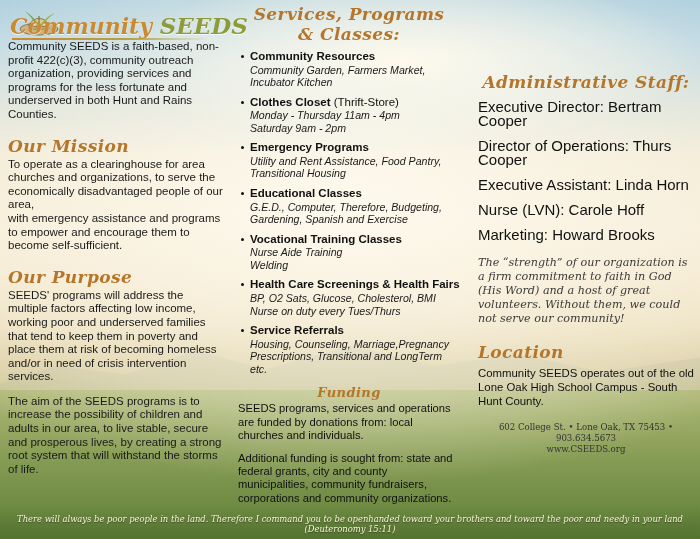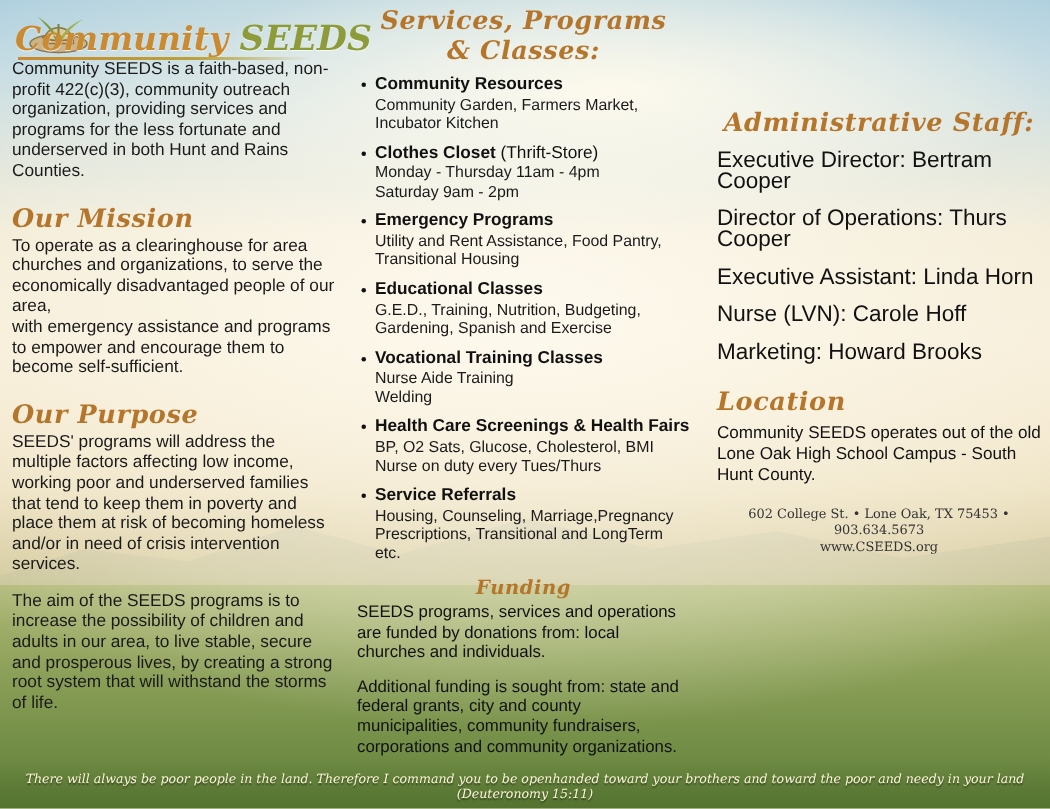--- a/index.html
+++ b/index.html
@@ -181,20 +181,21 @@
     color: #111;
     line-height: 13.5px;
   }
   .b-head .thin {
     font-weight: normal;
   }
   .b-body {
     font-size: 10.6px;
     line-height: 12.6px;
     color: #1a1a1a;
+    font-style: italic;
   }
   .funding-title {
     font-size: 13px;
     text-align: center;
     margin: 10px 0 2px;
   }
   .funding-p {
     font-size: 11.2px;
     line-height: 13.4px;
     color: #111;
@@ -315,21 +316,21 @@
       <div class="b-body">Monday - Thursday 11am - 4pm</div>
       <div class="b-body">Saturday 9am - 2pm</div>
     </li>
     <li>
       <div class="b-head"><span>Emergency Programs</span><span class="thin"></span></div>
       <div class="b-body">Utility and Rent Assistance, Food Pantry,</div>
       <div class="b-body">Transitional Housing</div>
     </li>
     <li>
       <div class="b-head"><span>Educational Classes</span><span class="thin"></span></div>
-      <div class="b-body">G.E.D., Training, Nutrition, Budgeting,</div>
+      <div class="b-body">G.E.D., Computer, Therefore, Budgeting,</div>
       <div class="b-body">Gardening, Spanish and Exercise</div>
     </li>
     <li>
       <div class="b-head"><span>Vocational Training Classes</span><span class="thin"></span></div>
       <div class="b-body">Nurse Aide Training</div>
       <div class="b-body">Welding</div>
     </li>
     <li>
       <div class="b-head"><span>Health Care Screenings &amp; Health Fairs</span><span class="thin"></span></div>
       <div class="b-body">BP, O2 Sats, Glucose, Cholesterol, BMI</div>
@@ -350,20 +351,21 @@
 
 <div class="col" id="right-col">
   <div class="script right-title">Administrative Staff:</div>
 
   <div class="staff-line">Executive Director: Bertram Cooper</div>
   <div class="staff-line">Director of Operations: Thurs Cooper</div>
   <div class="staff-line">Executive Assistant: Linda Horn</div>
   <div class="staff-line">Nurse (LVN): Carole Hoff</div>
   <div class="staff-line">Marketing: Howard Brooks</div>
 
+  <div class="quote">The “strength” of our organization is a firm commitment to faith in God (His Word) and a host of great volunteers. Without them, we could not serve our community!</div>
 
   <div class="script loc-title">Location</div>
   <div class="loc-p">Community SEEDS operates out of the old Lone Oak High School Campus - South Hunt County.</div>
 
   <div class="contact">
     <div>602 College St. • Lone Oak, TX 75453 • 903.634.5673</div>
     <div>www.CSEEDS.org</div>
   </div>
 </div>
 

